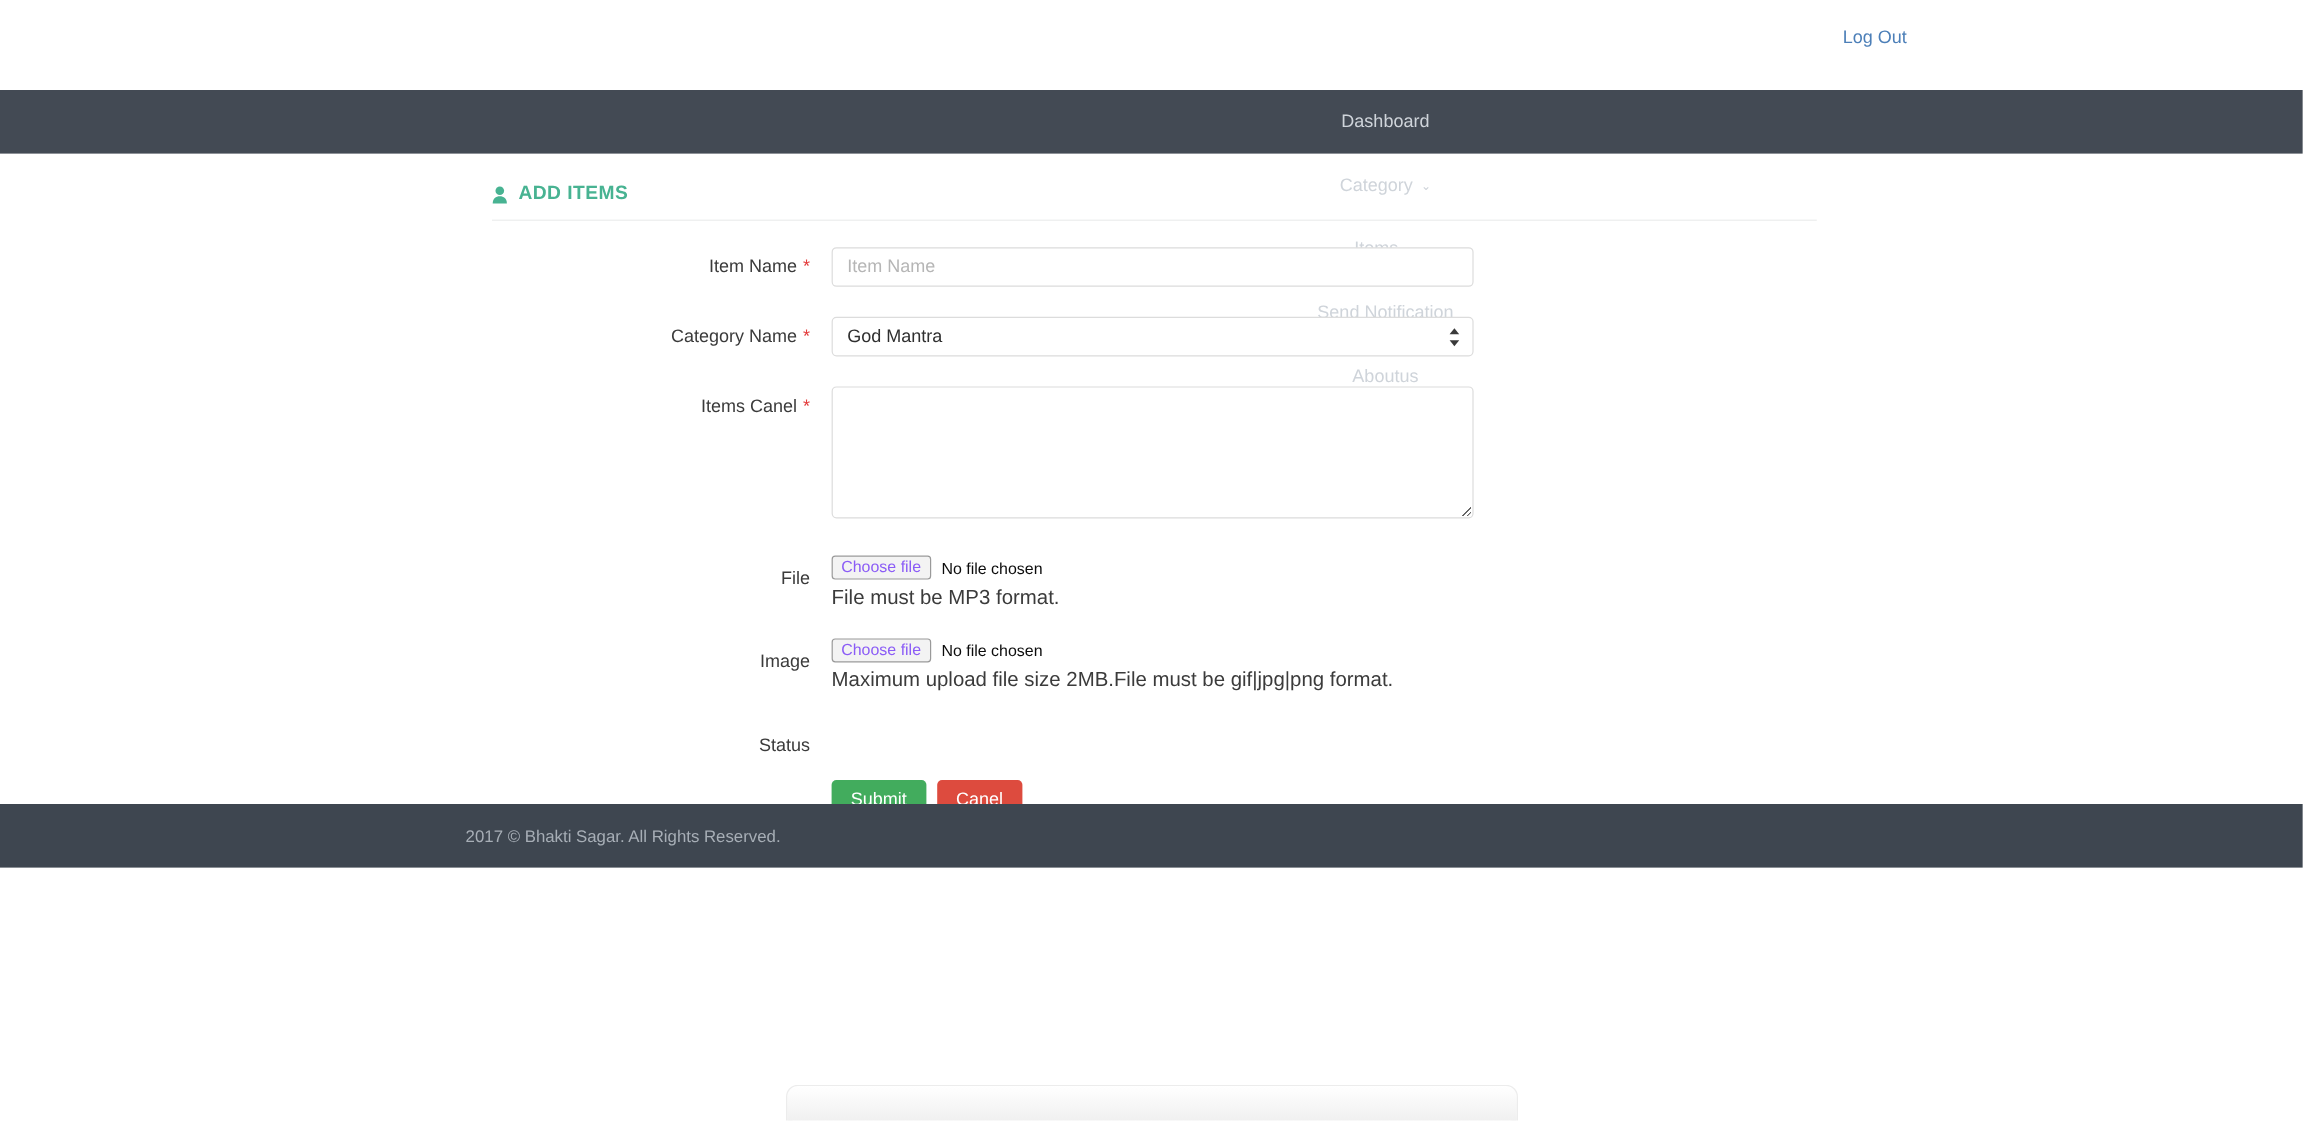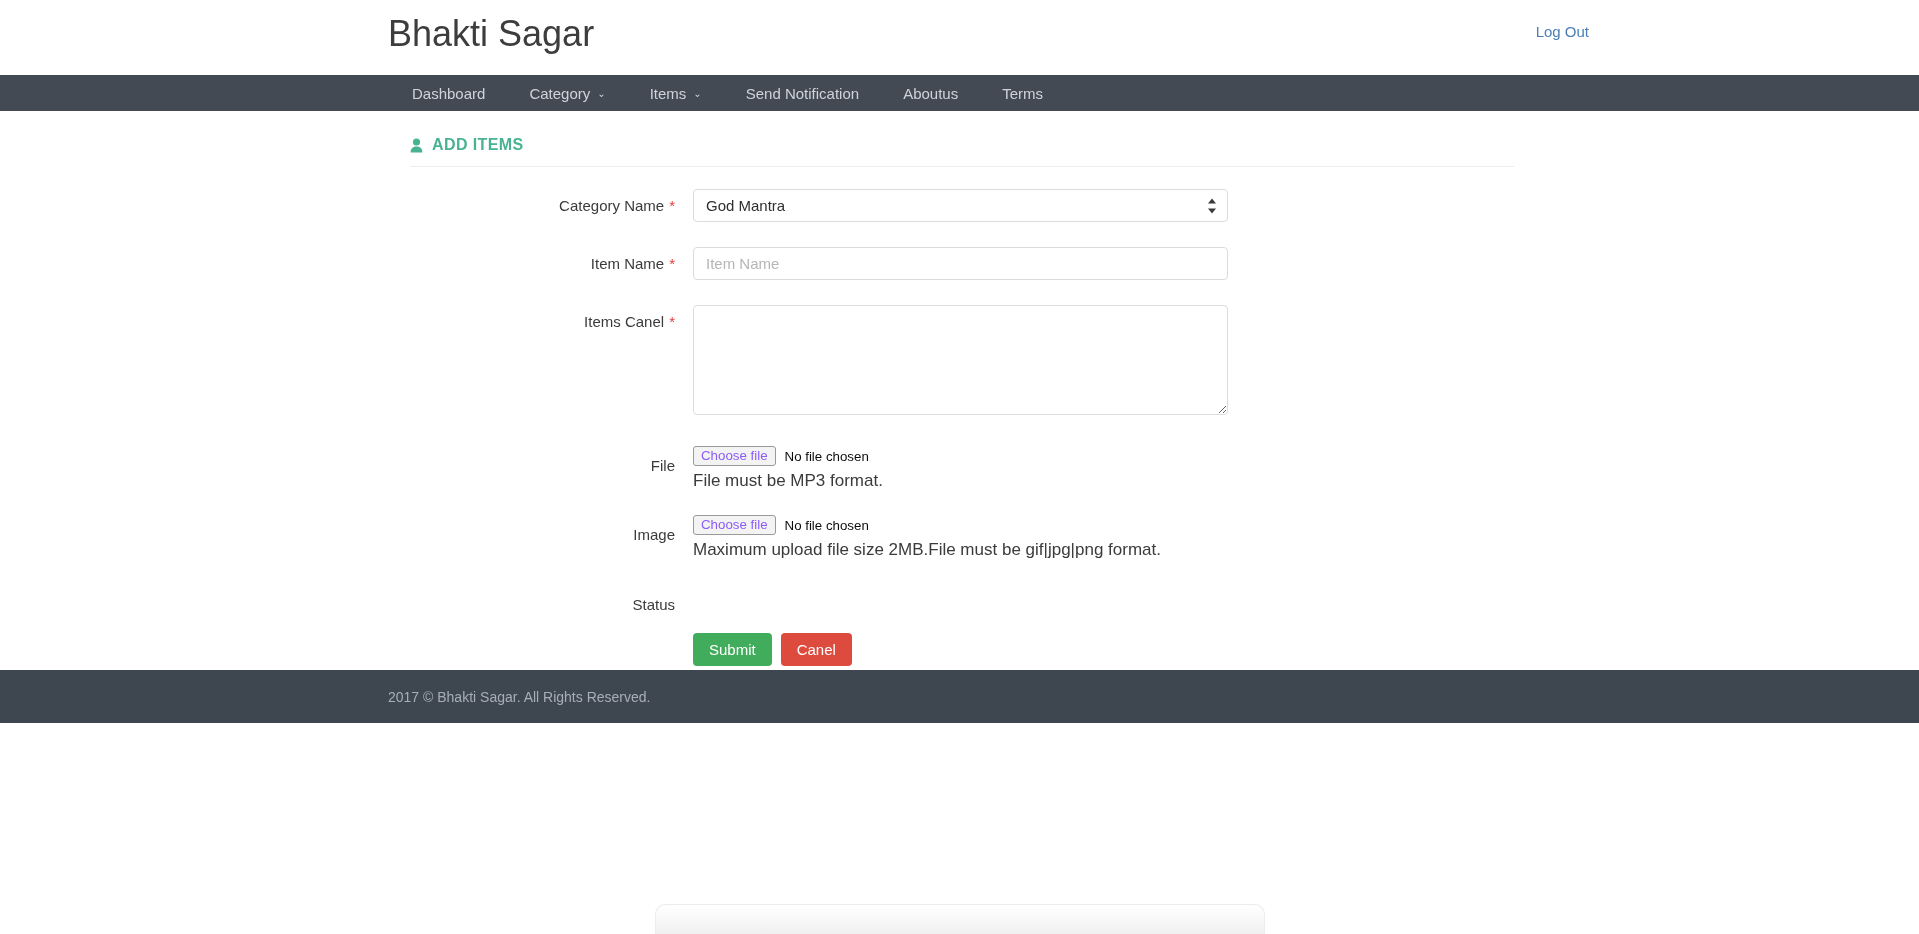--- a/index.html
+++ b/index.html
@@ -43,26 +43,27 @@
     right: 330px;
     top: 23px;
     font-size: 15px;
     color: #4c7fb8;
     text-decoration: none;
     cursor: pointer;
   }
 
   
   .navbar {
-    height: 36px;
+    height: 53px;
     background: #434a54;
     width: 100%;
     display: flex;
     align-items: center;
     padding-left: 390px;
+    flex-direction: column;
   }
   .nav-item {
     color: #cfd4da;
     font-size: 15px;
     padding: 0 22px;
     line-height: 53px;
     height: 53px;
     cursor: pointer;
     white-space: nowrap;
     display: inline-flex;
@@ -284,21 +285,20 @@
     border: 1px solid #ececec;
     border-bottom: none;
   }
 </style>
 </head>
 <body>
 
 <div class="page">
 
   <div class="header">
-    <div class="brand">Bhakti Sagar</div>
     <a class="logout-link">Log Out</a>
   </div>
 
   <div class="navbar">
     <a class="nav-item">
       <span>Dashboard</span>
     </a>
     <a class="nav-item">
       <span>Category</span>
       <span class="caret">⌄</span>
@@ -330,44 +330,44 @@
         </span>
         <span>ADD ITEMS</span>
       </h2>
 
       <hr class="divider">
 
       <form>
 
         <div class="form-row">
           <div class="form-label">
+            <span>Item Name</span><span class="req">*</span>
+          </div>
+          <div class="form-control-wrap">
+            <input type="text" class="form-control" placeholder="Item Name" style="">
+          </div>
+        </div>
+
+        <div class="form-row">
+          <div class="form-label">
             <span>Category Name</span><span class="req">*</span>
           </div>
           <div class="form-control-wrap">
             <select class="form-control select-wide">
               <option selected="">God Mantra</option>
             </select>
             <span class="select-arrows">
               <span class="up"></span>
                 <span class="dn"></span>
             </span>
           </div>
         </div>
 
         <div class="form-row">
           <div class="form-label">
-            <span>Item Name</span><span class="req">*</span>
-          </div>
-          <div class="form-control-wrap">
-            <input type="text" class="form-control" placeholder="Item Name" style="">
-          </div>
-        </div>
-
-        <div class="form-row">
-          <div class="form-label">
             <span>Items Canel</span><span class="req">*</span>
           </div>
           <div class="form-control-wrap">
             <textarea class="form-control" placeholder="" style=""></textarea>
           </div>
         </div>
 
         <div class="form-row file-row">
           <div class="form-label">File</div>
           <div class="file-block">

